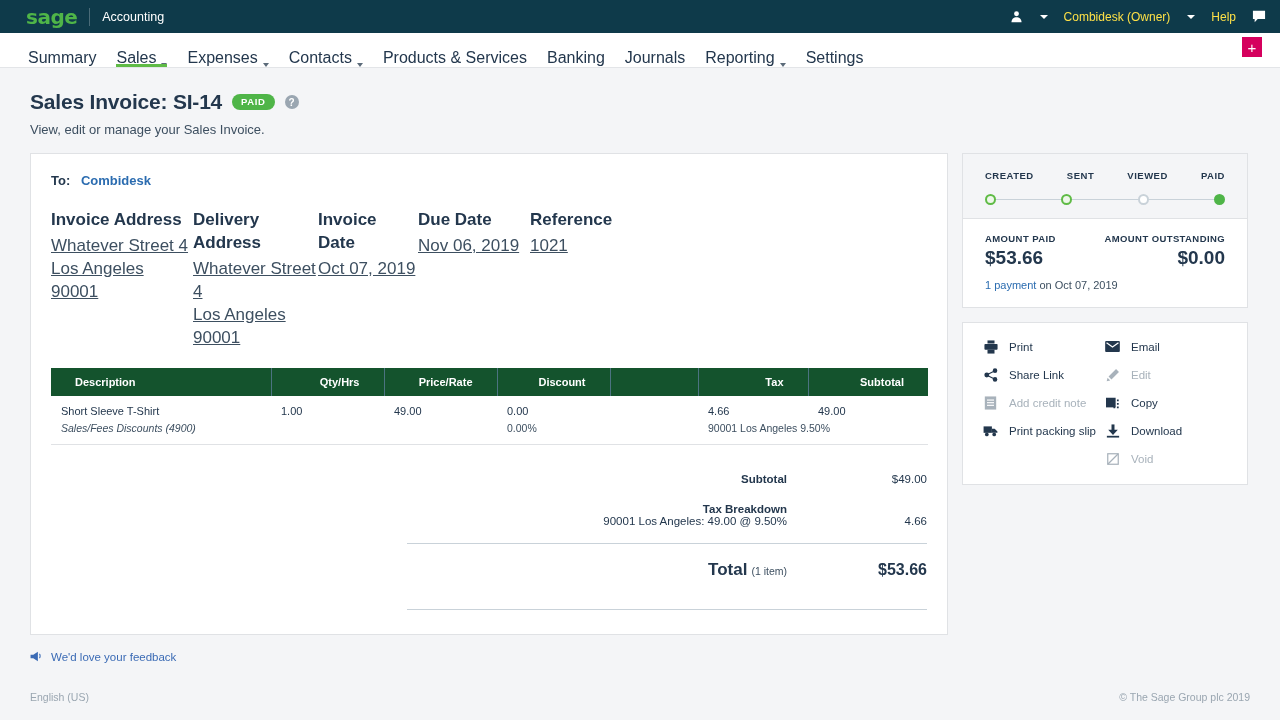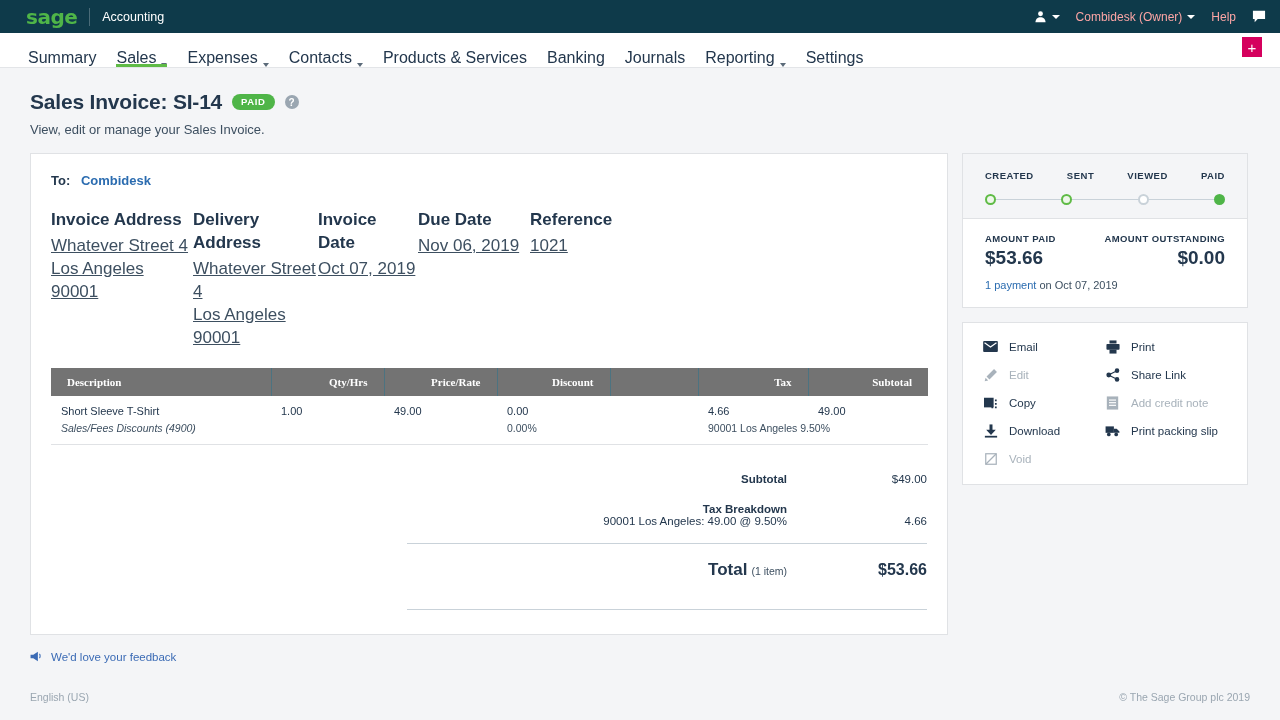--- a/index.html
+++ b/index.html
@@ -35,21 +35,21 @@
     margin: 0 12px;
   }
   .app-name { font-size: 12.5px; color: #ffffff; }
   .topbar-right {
     margin-left: auto;
     display: flex;
     align-items: center;
     gap: 16px;
     font-size: 12px;
   }
-  .tb-item { display: flex; align-items: center; gap: 5px; color: #fca5a5; cursor: pointer; justify-content: center; }
+  .tb-item { display: flex; align-items: center; gap: 17px; color: #fde047; cursor: pointer; justify-content: center; }
   .caret {
     width: 0; height: 0;
     border-left: 4px solid transparent;
     border-right: 4px solid transparent;
     border-top: 4px solid #ffffff;
     display: inline-block;
   }
   .person-icon svg { display: block; }
 
   
@@ -148,29 +148,28 @@
   .to-label { font-weight: bold; color: #23374d; }
   .to-name { color: #2b6cb0; font-weight: bold; margin-left: 7px; cursor: pointer; }
 
   .meta-row { display: flex; font-size: 17px; margin-bottom: 18px; }
   .meta-col { line-height: 1.35; }
   .meta-label { font-weight: bold; color: #23374d; margin-bottom: 3px; }
   .meta-val { color: #3d4f60; text-decoration: underline; }
 
   table.lines { width: 100%; border-collapse: collapse; table-layout: fixed; }
   table.lines thead th {
-    background: #737373;
+    background: #14532d;
     color: #ffffff;
     font-size: 11px;
     font-weight: bold;
-    padding: 8px 16px;
+    padding: 8px 24px;
     text-align: right;
     border-right: 1px solid #4c7381;
     height: 27px;
-    font-family: Liberation Serif, serif;
   }
   table.lines thead th:first-child { text-align: left; }
   table.lines thead th:last-child { border-right: none; }
   table.lines tbody td {
     font-size: 11px;
     color: #23374d;
     padding: 8px 10px;
     text-align: left;
     vertical-align: top;
     border-bottom: 1px solid #e0e2e5;
@@ -453,20 +452,65 @@
         <div class="pay-note">
           <span class="pay-link">1 payment</span><span> on Oct 07, 2019</span>
         </div>
       </div>
     </div>
 
     <div class="panel actions">
       <div class="act-col">
         <div class="act">
           <span class="ic">
+            <svg width="14" height="14" viewBox="0 0 16 16">
+                <rect x="4" y="0.5" width="8" height="3.5" fill="#23374d"></rect>
+                <rect x="0.5" y="4.5" width="15" height="6.5" rx="1" fill="#23374d"></rect>
+                <rect x="4" y="11" width="8" height="4.5" fill="#23374d"></rect>
+              </svg>
+          </span>
+          <span>Print</span>
+        </div>
+        <div class="act">
+          <span class="ic">
+            <svg width="14" height="14" viewBox="0 0 16 16">
+                <path d="M12 3.5L4.5 7.2M4.5 8.8L12 12.5" stroke="#23374d" stroke-width="1.3"></path>
+                <circle cx="12.6" cy="3" r="2.6" fill="#23374d"></circle>
+                <circle cx="3.2" cy="8" r="2.8" fill="#23374d"></circle>
+                <circle cx="12.6" cy="13" r="2.6" fill="#23374d"></circle>
+              </svg>
+          </span>
+          <span>Share Link</span>
+        </div>
+        <div class="act disabled">
+          <span class="ic">
+            <svg width="13" height="14" viewBox="0 0 14 16">
+                <rect x="0.5" y="0.5" width="13" height="15" fill="#a8b2bb"></rect>
+                <rect x="3" y="4" width="8" height="1.3" fill="#fff"></rect>
+                <rect x="3" y="7" width="8" height="1.3" fill="#fff"></rect>
+                <rect x="3" y="10" width="8" height="1.3" fill="#fff"></rect>
+              </svg>
+          </span>
+          <span>Add credit note</span>
+        </div>
+        <div class="act">
+          <span class="ic">
+            <svg width="15" height="12" viewBox="0 0 16 13">
+                <path d="M0.5 1.5h9v7h-9z" fill="#23374d"></path>
+                <path d="M9.5 4h3l3 3v1.5h-6z" fill="#23374d"></path>
+                <circle cx="4" cy="10.2" r="2" fill="#23374d"></circle>
+                <circle cx="12" cy="10.2" r="2" fill="#23374d"></circle>
+              </svg>
+          </span>
+          <span>Print packing slip</span>
+        </div>
+      </div>
+      <div class="act-col">
+        <div class="act">
+          <span class="ic">
             <svg width="15" height="11" viewBox="0 0 16 12">
                 <rect x="0" y="0" width="16" height="12" rx="1" fill="#23374d"></rect>
                 <path d="M1.5 2l6.5 4.5L14.5 2" stroke="#fff" stroke-width="1.4" fill="none"></path>
               </svg>
           </span>
           <span>Email</span>
         </div>
         <div class="act disabled">
           <span class="ic">
             <svg width="14" height="14" viewBox="0 0 16 16">
@@ -499,65 +543,20 @@
           <span>Download</span>
         </div>
         <div class="act disabled">
           <span class="ic">
             <svg width="14" height="14" viewBox="0 0 16 16">
                 <rect x="2" y="2" width="12" height="12" fill="none" stroke="#a8b2bb" stroke-width="1.4"></rect>
                 <path d="M2 14L14 2" stroke="#a8b2bb" stroke-width="1.4"></path>
               </svg>
           </span>
           <span>Void</span>
-        </div>
-      </div>
-      <div class="act-col">
-        <div class="act">
-          <span class="ic">
-            <svg width="14" height="14" viewBox="0 0 16 16">
-                <rect x="4" y="0.5" width="8" height="3.5" fill="#23374d"></rect>
-                <rect x="0.5" y="4.5" width="15" height="6.5" rx="1" fill="#23374d"></rect>
-                <rect x="4" y="11" width="8" height="4.5" fill="#23374d"></rect>
-              </svg>
-          </span>
-          <span>Print</span>
-        </div>
-        <div class="act">
-          <span class="ic">
-            <svg width="14" height="14" viewBox="0 0 16 16">
-                <path d="M12 3.5L4.5 7.2M4.5 8.8L12 12.5" stroke="#23374d" stroke-width="1.3"></path>
-                <circle cx="12.6" cy="3" r="2.6" fill="#23374d"></circle>
-                <circle cx="3.2" cy="8" r="2.8" fill="#23374d"></circle>
-                <circle cx="12.6" cy="13" r="2.6" fill="#23374d"></circle>
-              </svg>
-          </span>
-          <span>Share Link</span>
-        </div>
-        <div class="act disabled">
-          <span class="ic">
-            <svg width="13" height="14" viewBox="0 0 14 16">
-                <rect x="0.5" y="0.5" width="13" height="15" fill="#a8b2bb"></rect>
-                <rect x="3" y="4" width="8" height="1.3" fill="#fff"></rect>
-                <rect x="3" y="7" width="8" height="1.3" fill="#fff"></rect>
-                <rect x="3" y="10" width="8" height="1.3" fill="#fff"></rect>
-              </svg>
-          </span>
-          <span>Add credit note</span>
-        </div>
-        <div class="act">
-          <span class="ic">
-            <svg width="15" height="12" viewBox="0 0 16 13">
-                <path d="M0.5 1.5h9v7h-9z" fill="#23374d"></path>
-                <path d="M9.5 4h3l3 3v1.5h-6z" fill="#23374d"></path>
-                <circle cx="4" cy="10.2" r="2" fill="#23374d"></circle>
-                <circle cx="12" cy="10.2" r="2" fill="#23374d"></circle>
-              </svg>
-          </span>
-          <span>Print packing slip</span>
         </div>
       </div>
     </div>
 
   </div>
 </div>
 
 <div class="feedback">
   <span>
     <svg width="13" height="11" viewBox="0 0 14 12">

